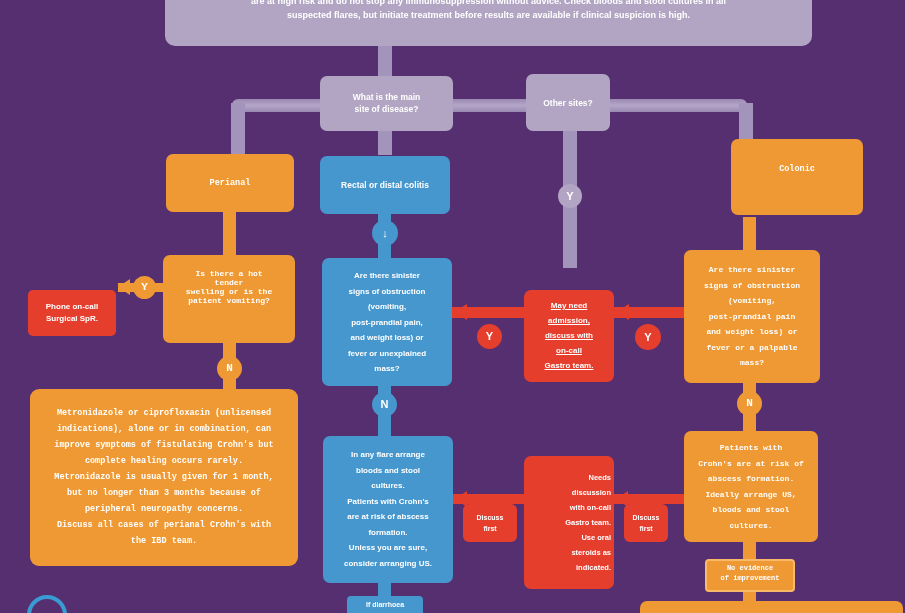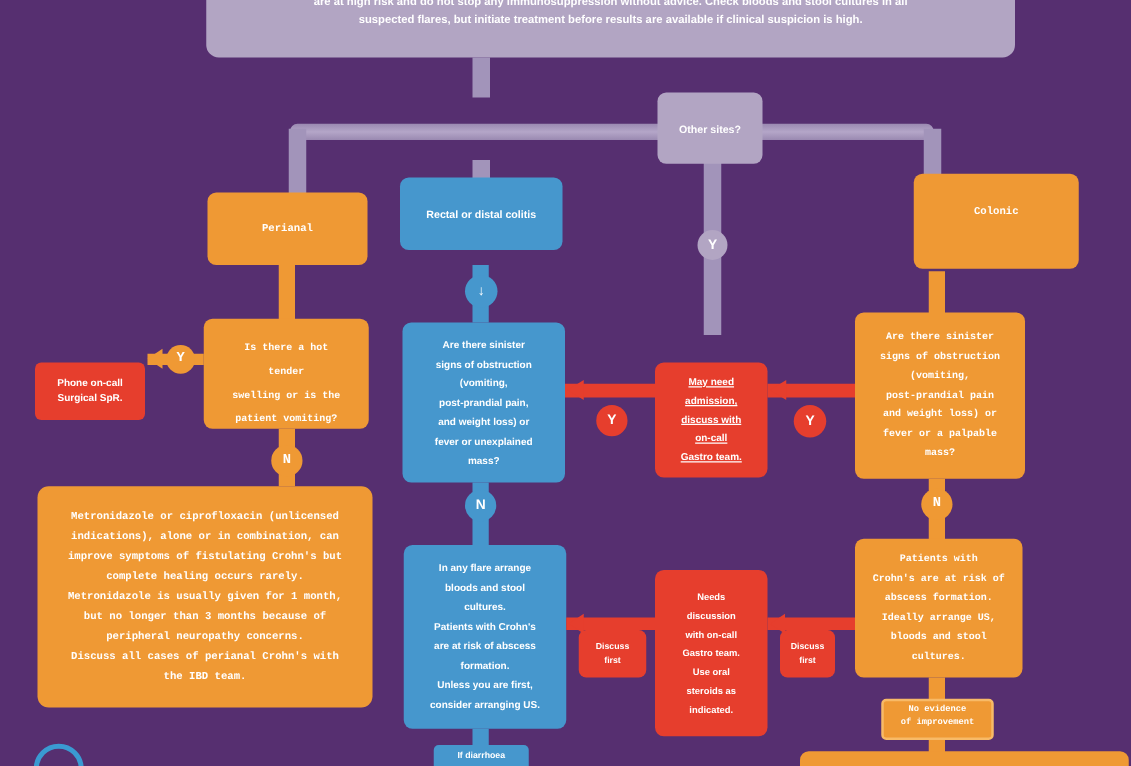--- a/index.html
+++ b/index.html
@@ -32,28 +32,32 @@
   <div class="conn" style="left:378px;top:46px;width:14px;height:32px;background:var(--line);"></div>
   <div class="conn" style="left:232px;top:99px;width:515px;height:13px;background:linear-gradient(#9a89b1,#b4a6c8 50%,#9a89b1);border-radius:6px;"></div>
   <div class="conn" style="left:231px;top:103px;width:14px;height:52px;background:var(--line);"></div>
   <div class="conn" style="left:378px;top:128px;width:14px;height:27px;background:var(--line);"></div>
   <div class="conn" style="left:563px;top:128px;width:14px;height:140px;background:var(--line);"></div>
   <div class="conn" style="left:739px;top:103px;width:14px;height:55px;background:var(--line);"></div>
   <div class="circle grey" style="left:558px;top:184px;width:24px;height:24px;">
       <span style="font-size:11px;line-height:24px;">Y</span>
     </div>
 
+  <div class="box grey" style="left:320px;top:76px;width:133px;height:55px;">
+    <div class="txt" style="top:15px;font-size:8.5px;line-height:12px;">What is the main
+site of disease?</div>
+  </div>
   <div class="box grey" style="left:526px;top:74px;width:84px;height:57px;">
     <div class="txt" style="top:23px;font-size:8.5px;line-height:12px;">Other sites?</div>
   </div>
 
   <div class="box orange" style="left:166px;top:154px;width:128px;height:58px;">
     <div class="txt" style="top:23px;font-size:8.5px;line-height:12px;">Perianal</div>
   </div>
-  <div class="box blue" style="left:320px;top:142px;width:130px;height:58px;">
+  <div class="box blue" style="left:320px;top:156px;width:130px;height:58px;">
     <div class="txt" style="top:23px;font-size:8.5px;line-height:12px;">Rectal or distal colitis</div>
   </div>
   <div class="box orange" style="left:685px;top:139px;width:132px;height:76px;margin-left:46px;">
     <div class="txt" style="top:24px;font-size:8.5px;line-height:12px;">Colonic</div>
   </div>
 
   <div class="conn" style="left:223px;top:212px;width:13px;height:45px;background:var(--orange);"></div>
   <div class="conn" style="left:378px;top:212px;width:13px;height:46px;background:var(--blue);"></div>
   <div class="circle blue" style="left:372px;top:220px;width:26px;height:26px;">
       <span style="font-size:11px;line-height:26px;">↓</span>
@@ -63,21 +67,21 @@
   <div class="box red" style="left:28px;top:266px;width:88px;height:46px;border-radius:5px;">
     <div class="txt" style="top:11px;font-size:8px;line-height:12px;">Phone on-call
 Surgical SpR.</div>
   </div>
   <div class="conn" style="left:118px;top:283px;width:45px;height:9px;background:var(--orange);"></div>
   <div class="arrow-left" style="left:118px;top:279px;border-right:12px solid var(--orange);"></div>
   <div class="circle orange" style="left:133px;top:276px;width:23px;height:23px;">
       <span style="font-size:11px;line-height:23px;">Y</span>
     </div>
   <div class="box orange" style="left:163px;top:255px;width:132px;height:88px;">
-    <div class="txt" style="top:14px;font-size:8px;line-height:19px;">Is there a hot
+    <div class="txt" style="top:14px;font-size:8px;line-height:9px;">Is there a hot
 tender
 swelling or is the
 patient vomiting?</div>
   </div>
   <div class="box blue" style="left:322px;top:258px;width:130px;height:128px;">
     <div class="txt" style="top:10px;font-size:8px;line-height:15.5px;">Are there sinister
 signs of obstruction
 (vomiting,
 post-prandial pain,
 and weight loss) or
@@ -136,25 +140,25 @@
 Discuss all cases of perianal Crohn's with
 the IBD team.</div>
   </div>
   <div class="box blue" style="left:323px;top:436px;width:130px;height:147px;">
     <div class="txt" style="top:11px;font-size:8px;line-height:15.5px;">In any flare arrange
 bloods and stool
 cultures.
 Patients with Crohn's
 are at risk of abscess
 formation.
-Unless you are first,
+Unless you are sure,
 consider arranging US.</div>
   </div>
   <div class="box red" style="left:524px;top:432px;width:90px;height:133px;">
-    <div class="txt" style="top:14px;font-size:7.5px;line-height:15px;">Needs
+    <div class="txt" style="top:14px;font-size:7.5px;line-height:15px;text-align:right;">Needs
 discussion
 with on-call
 Gastro team.
 Use oral
 steroids as
 indicated.</div>
   </div>
   <div class="box orange" style="left:684px;top:431px;width:134px;height:111px;">
     <div class="txt" style="top:9px;font-size:8px;line-height:15.5px;">Patients with
 Crohn's are at risk of

